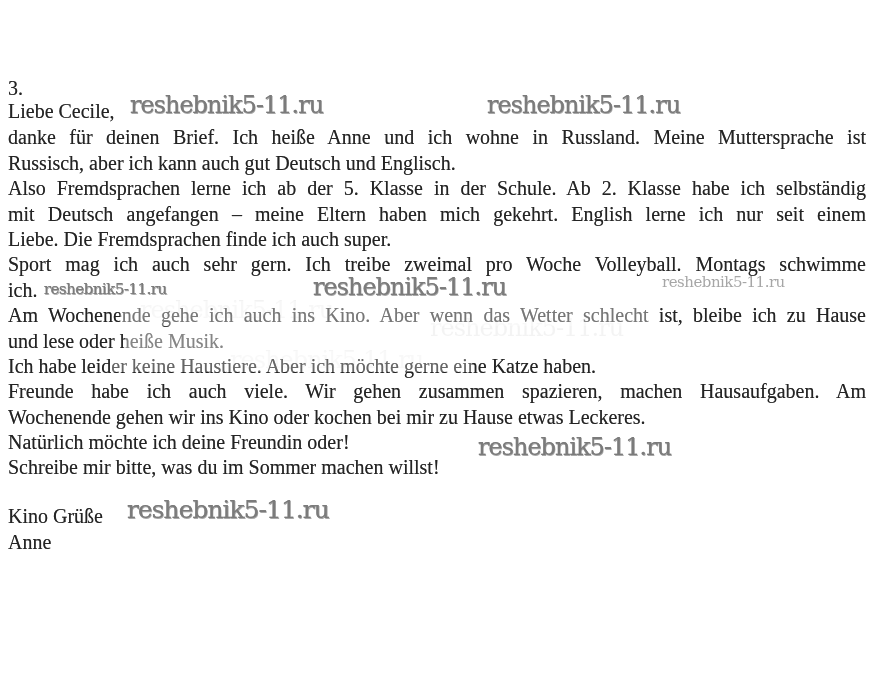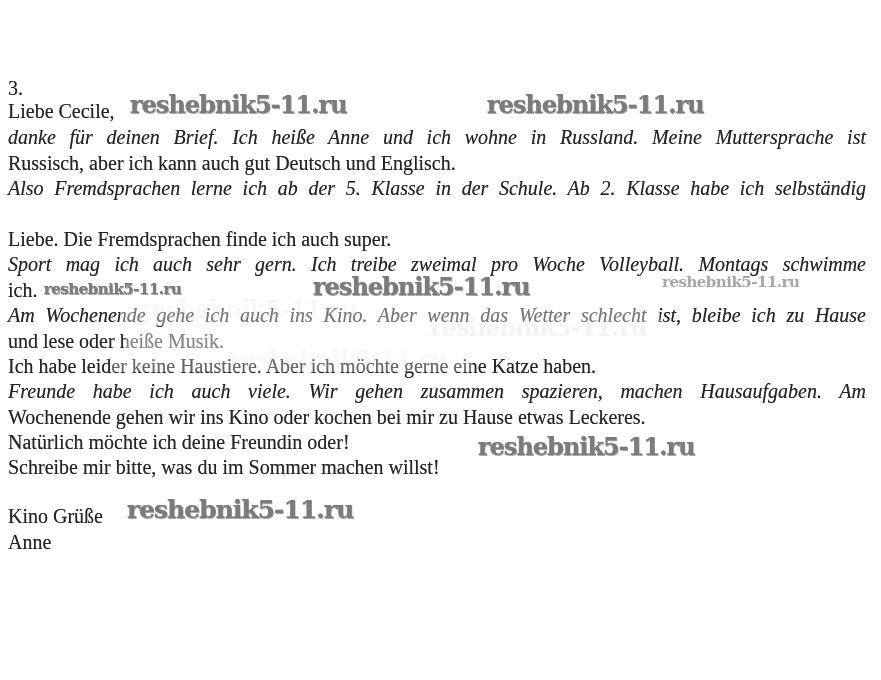--- a/index.html
+++ b/index.html
@@ -23,27 +23,26 @@
     font-size: 20px;
     line-height: 25px;
     color: #242424;
     white-space: nowrap;
     text-shadow: 0 0 0.6px rgba(40,40,40,0.55);
   }
   .just {
     white-space: normal;
     text-align: justify;
     text-align-last: justify;
-    font-style: italic;
   }
   
   .wm {
     position: absolute;
     font-family: "DejaVu Serif", "Liberation Serif", serif;
-    font-weight: bold;
+    font-weight: normal;
     color: #7b7b7b;
     letter-spacing: -1px;
     white-space: nowrap;
     text-shadow: 0.6px 0.6px 0 #a8a8a8, -0.3px -0.3px 0 #9c9c9c;
   }
   .wm-lg { font-size: 24px; line-height: 24px; }
   .wm-sm { font-size: 15px; line-height: 15px; letter-spacing: -0.5px; }
   .wm-light { color: #979797; text-shadow: none; opacity: 0.85; }
   .wm-ghost {
     color: #888888;
@@ -61,20 +60,21 @@
 <body>
 
 <div class="page">
 
   <div class="line" style="top:76px">3.</div>
 
   <div class="line" style="top:99px">Liebe Cecile,</div>
   <div class="line just" style="top:125px">danke für deinen Brief. Ich heiße Anne und ich wohne in Russland. Meine Muttersprache ist</div>
   <div class="line" style="top:151px">Russisch, aber ich kann auch gut Deutsch und Englisch.</div>
   <div class="line just" style="top:176px">Also Fremdsprachen lerne ich ab der 5. Klasse in der Schule. Ab 2. Klasse habe ich selbständig</div>
+  <div class="line just" style="top:202px">mit Deutsch angefangen – meine Eltern haben mich gekehrt. English lerne ich nur seit einem</div>
   <div class="line" style="top:227px">Liebe. Die Fremdsprachen finde ich auch super.</div>
   <div class="line" style="top:278px">ich.</div>
   <div class="line just" style="top:252px">Sport mag ich auch sehr gern. Ich treibe zweimal pro Woche Volleyball. Montags schwimme</div>
   <div class="line just" style="top:303px">Am Wochenende gehe ich auch ins Kino. Aber wenn das Wetter schlecht ist, bleibe ich zu Hause</div>
   <div class="line" style="top:329px">und lese oder heiße Musik.</div>
   <div class="line" style="top:354px">Ich habe leider keine Haustiere. Aber ich möchte gerne eine Katze haben.</div>
   <div class="line" style="top:405px">Wochenende gehen wir ins Kino oder kochen bei mir zu Hause etwas Leckeres.</div>
   <div class="line just" style="top:379px">Freunde habe ich auch viele. Wir gehen zusammen spazieren, machen Hausaufgaben. Am</div>
   <div class="line" style="top:430px">Natürlich möchte ich deine Freundin oder!</div>
   <div class="line" style="top:455px">Schreibe mir bitte, was du im Sommer machen willst!</div>

